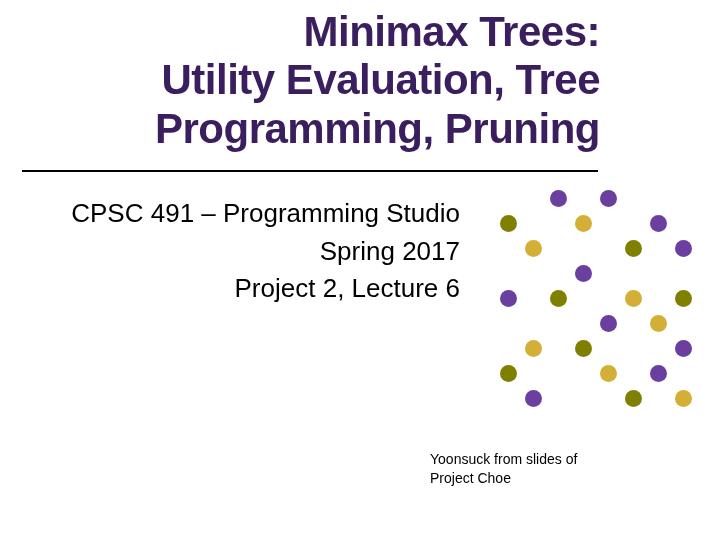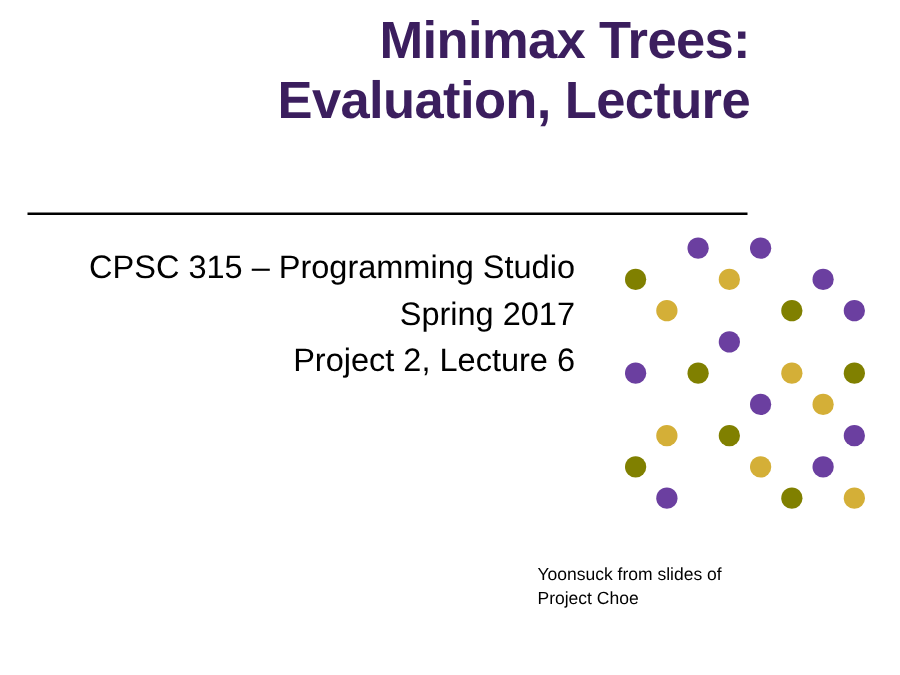--- a/index.html
+++ b/index.html
@@ -81,27 +81,28 @@
   .c-olive  { background: #808000; }
   .c-gold   { background: #d4af37; }
 </style>
 </head>
 <body>
 
 <div class="slide">
 
   <div class="title-block">
     <div>Minimax Trees:</div>
-    <div>Evaluation, Lecture</div>
+    <div>Utility Evaluation, Tree</div>
+    <div>Programming, Pruning</div>
   </div>
 
   <div class="rule"></div>
 
   <div class="sub-block">
-    <div>CPSC 315 – Programming Studio</div>
+    <div>CPSC 491 – Programming Studio</div>
     <div>Spring 2017</div>
     <div>Project 2, Lecture 6</div>
   </div>
 
   <div class="dot-grid" id="dot-grid">
       <div class="dot-row">
         <div class="dot sp"></div>
         <div class="dot sp"></div>
         <div class="dot c-purple"></div>
         <div class="dot sp"></div>

